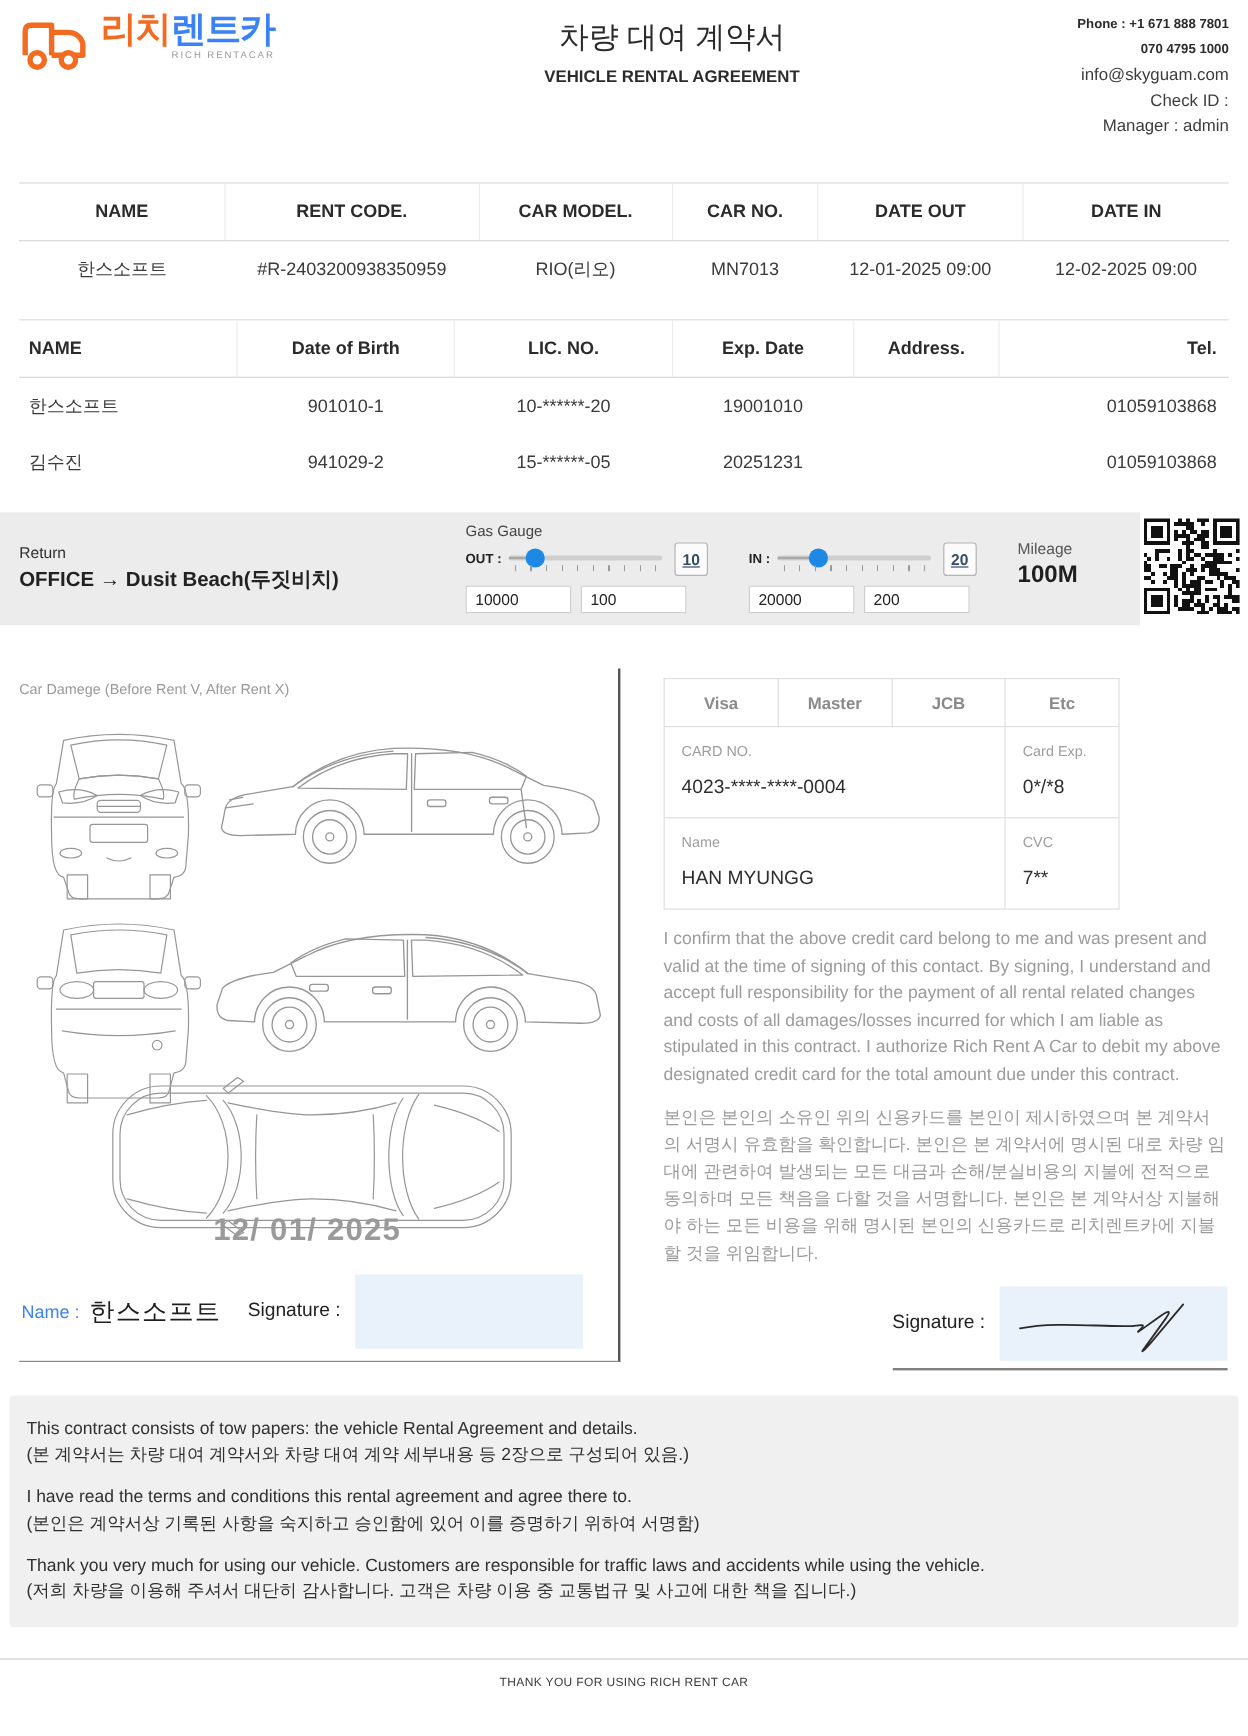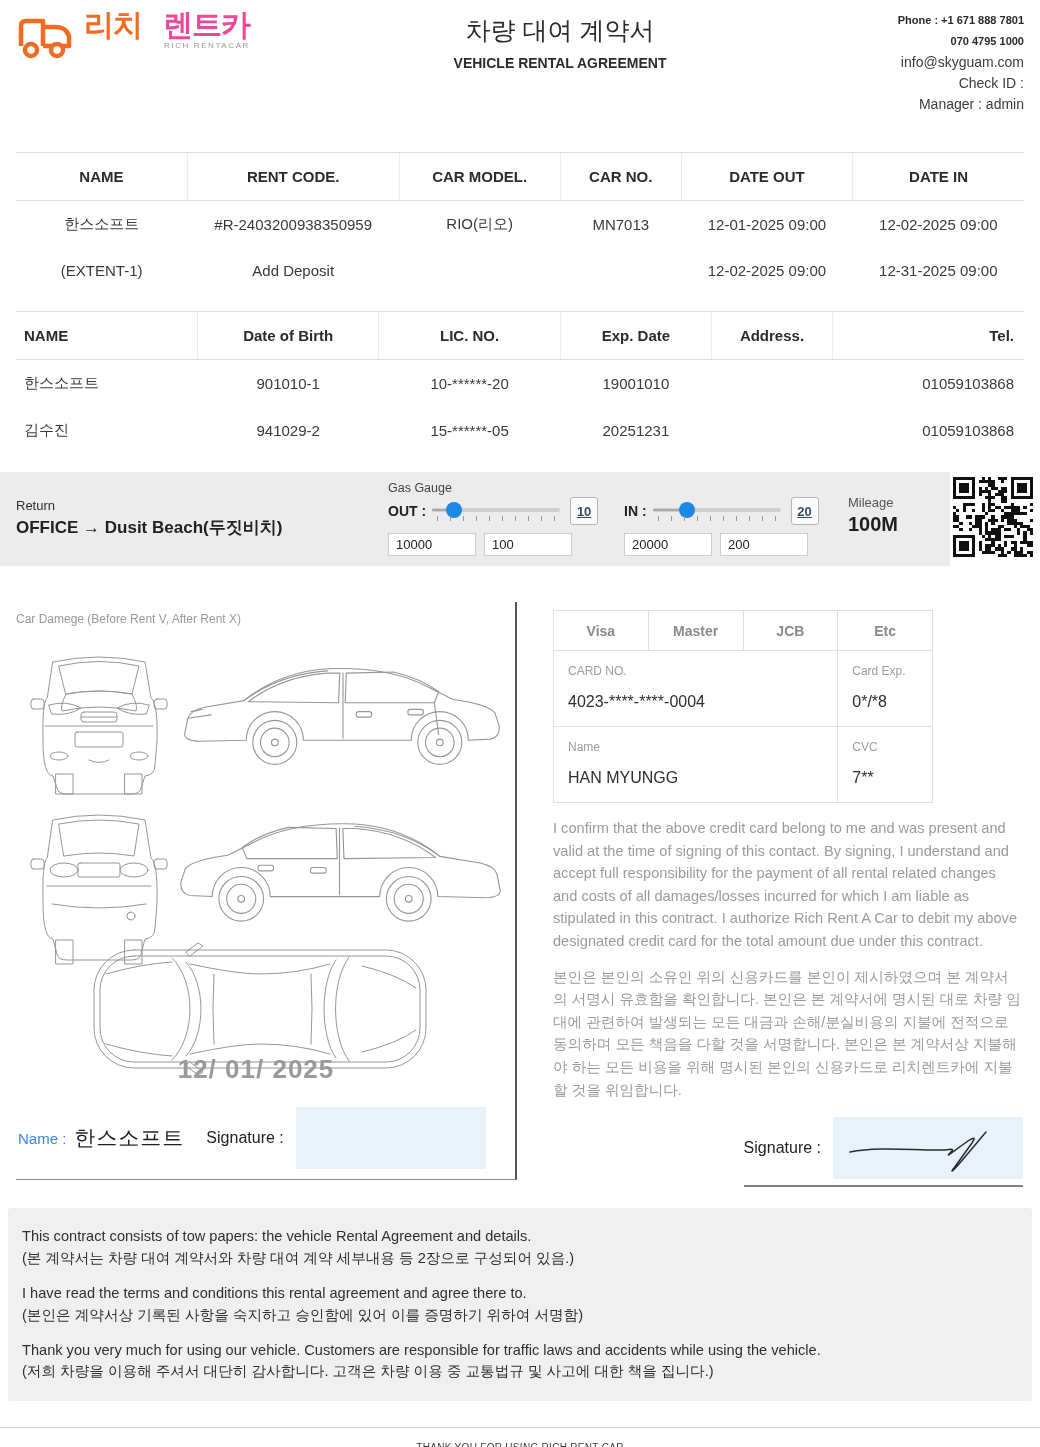--- a/index.html
+++ b/index.html
@@ -7,21 +7,21 @@
   body { font-family:"Liberation Sans", sans-serif; color:#333; }
   .page { width:1040px; height:1447px; position:relative; background:#fff; overflow:hidden; }
 
   
   .header { display:flex; padding:10px 16px 0 16px; height:122px; }
   .logo { display:flex; align-items:flex-start; width:330px; }
   .logo svg { margin-top:4px; }
   .logo-text { margin-left:6px; line-height:1; }
   .lt-row { font-size:30px; font-weight:bold; letter-spacing:-1px; }
   .lt-orange { color:#F26B21; }
-  .lt-dark { color:#ec4899;margin-left:21px; }
+  .lt-dark { color:#3b82f6; }
   .lt-sub { font-size:8px; color:#9a9a9a; letter-spacing:1.6px; text-align:right; margin-top:2px; }
   .titles { flex:1; text-align:center; padding-top:4px; }
   .title-ko { font-size:25px; color:#2b2b2b; }
   .title-en { font-size:14px; font-weight:bold; color:#2b2b2b; margin-top:8px; }
   .contact { width:250px; text-align:right; font-size:14px; color:#3c3c3c; line-height:21px; }
   .contact .c-bold { font-weight:bold; font-size:11px; color:#2b2b2b; }
 
   
   table.info { width:1008px; margin:30px 16px 0 16px; border-collapse:collapse; table-layout:fixed; }
   table.info th { border-top:1px solid #ddd; border-bottom:1px solid #ddd; padding:15px 4px; font-size:15px; color:#2b2b2b; }
@@ -44,21 +44,21 @@
   .band { position:absolute; left:0; top:0; width:950px; height:94px; background:#ececec; }
   .band-left { position:absolute; left:16px; top:26px; }
   .ret-label { font-size:13px; color:#2e2e2e; }
   .route { font-size:17px; font-weight:bold; color:#222; margin-top:3px; }
   .gas { position:absolute; left:388px; top:9px; }
   .gas-label { font-size:12.5px; color:#444; }
   .slider-cols { display:flex; margin-top:3px; }
   .scol { width:218px; }
   .scol + .scol { margin-left:18px; }
   .srow { display:flex; align-items:center; height:26px; }
-  .sl-label { font-size:14px; font-weight:bold; color:#222; margin-right:6px; white-space:nowrap; }
+  .sl-label { font-size:11px; font-weight:bold; color:#222; margin-right:6px; white-space:nowrap; }
   .slider { position:relative; width:128px; height:20px; flex:0 0 auto; }
   .track { position:absolute; left:0; right:0; top:7px; height:4px; background:#cfcfcf; border-radius:2px; }
   .fill  { position:absolute; left:0; top:8px; height:2px; background:#a9a9a9; width:var(--p,10%); }
   .thumb { position:absolute; top:1px; left:var(--p,10%); width:16px; height:16px; margin-left:-4px; border-radius:50%; background:#1E88E5; }
   .ticks { position:absolute; left:5px; top:15px; width:118px; height:5px;
            background:repeating-linear-gradient(to right,#9a9a9a 0 1px,transparent 1px 13px); }
   .val-box { width:28px; height:28px; margin-left:10px; border:1px solid #b5b5b5; border-radius:3px;
              background:#fbfbfb; font-size:13px; font-weight:bold; color:#334d66;
              display:flex; align-items:center; justify-content:center;text-decoration:underline; }
   .inputs-row { display:flex; margin-top:9px; }
@@ -154,28 +154,20 @@
         </tr>
       </thead>
     <tbody>
         <tr>
           <td>한스소프트</td>
           <td>#R-2403200938350959</td>
           <td>RIO(리오)</td>
           <td>MN7013</td>
           <td>12-01-2025 09:00</td>
           <td>12-02-2025 09:00</td>
-        </tr>
-        <tr>
-          <td>(EXTENT-1)</td>
-          <td>Add Deposit</td>
-          <td></td>
-          <td></td>
-          <td>12-02-2025 09:00</td>
-          <td>12-31-2025 09:00</td>
         </tr>
       </tbody>
   </table>
 
   <table class="info t2">
     <thead>
         <tr>
           <th>NAME</th>
           <th>Date of Birth</th>
           <th>LIC. NO.</th>

